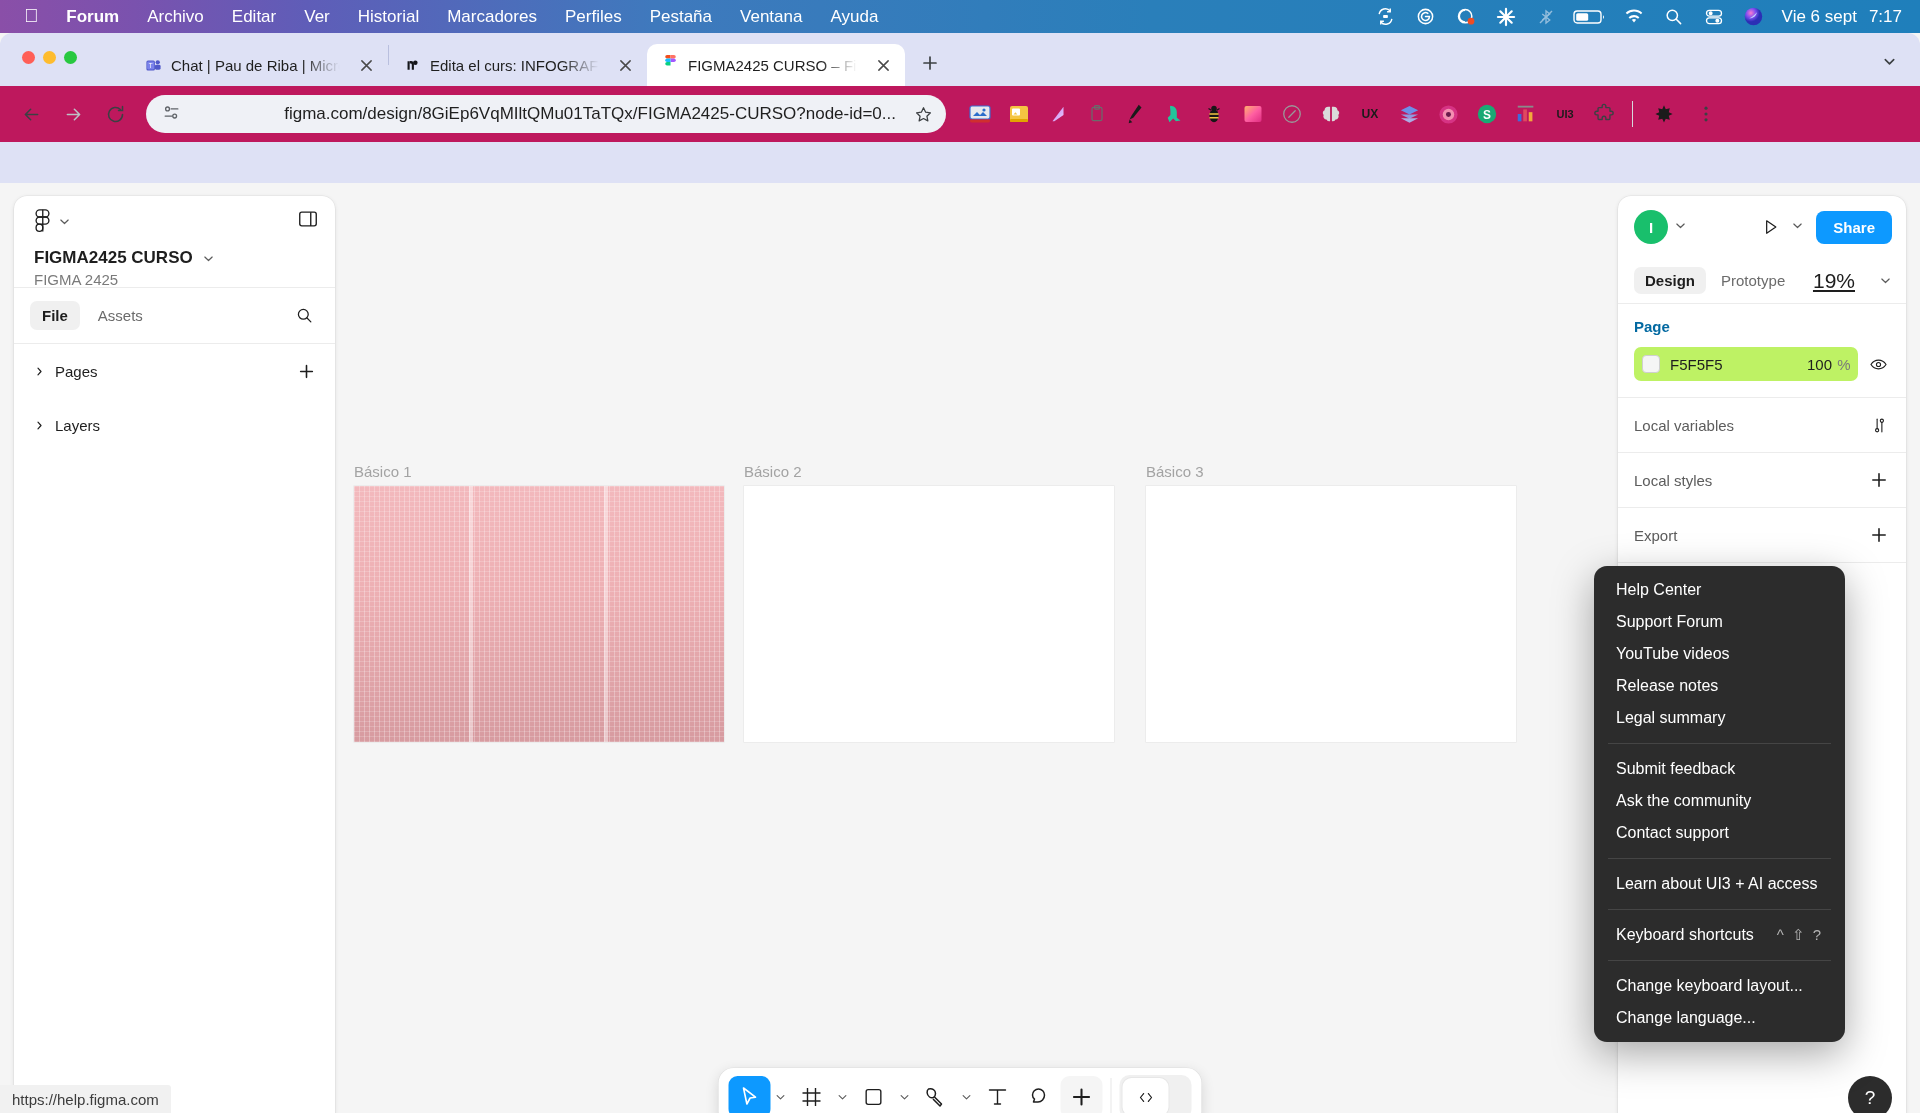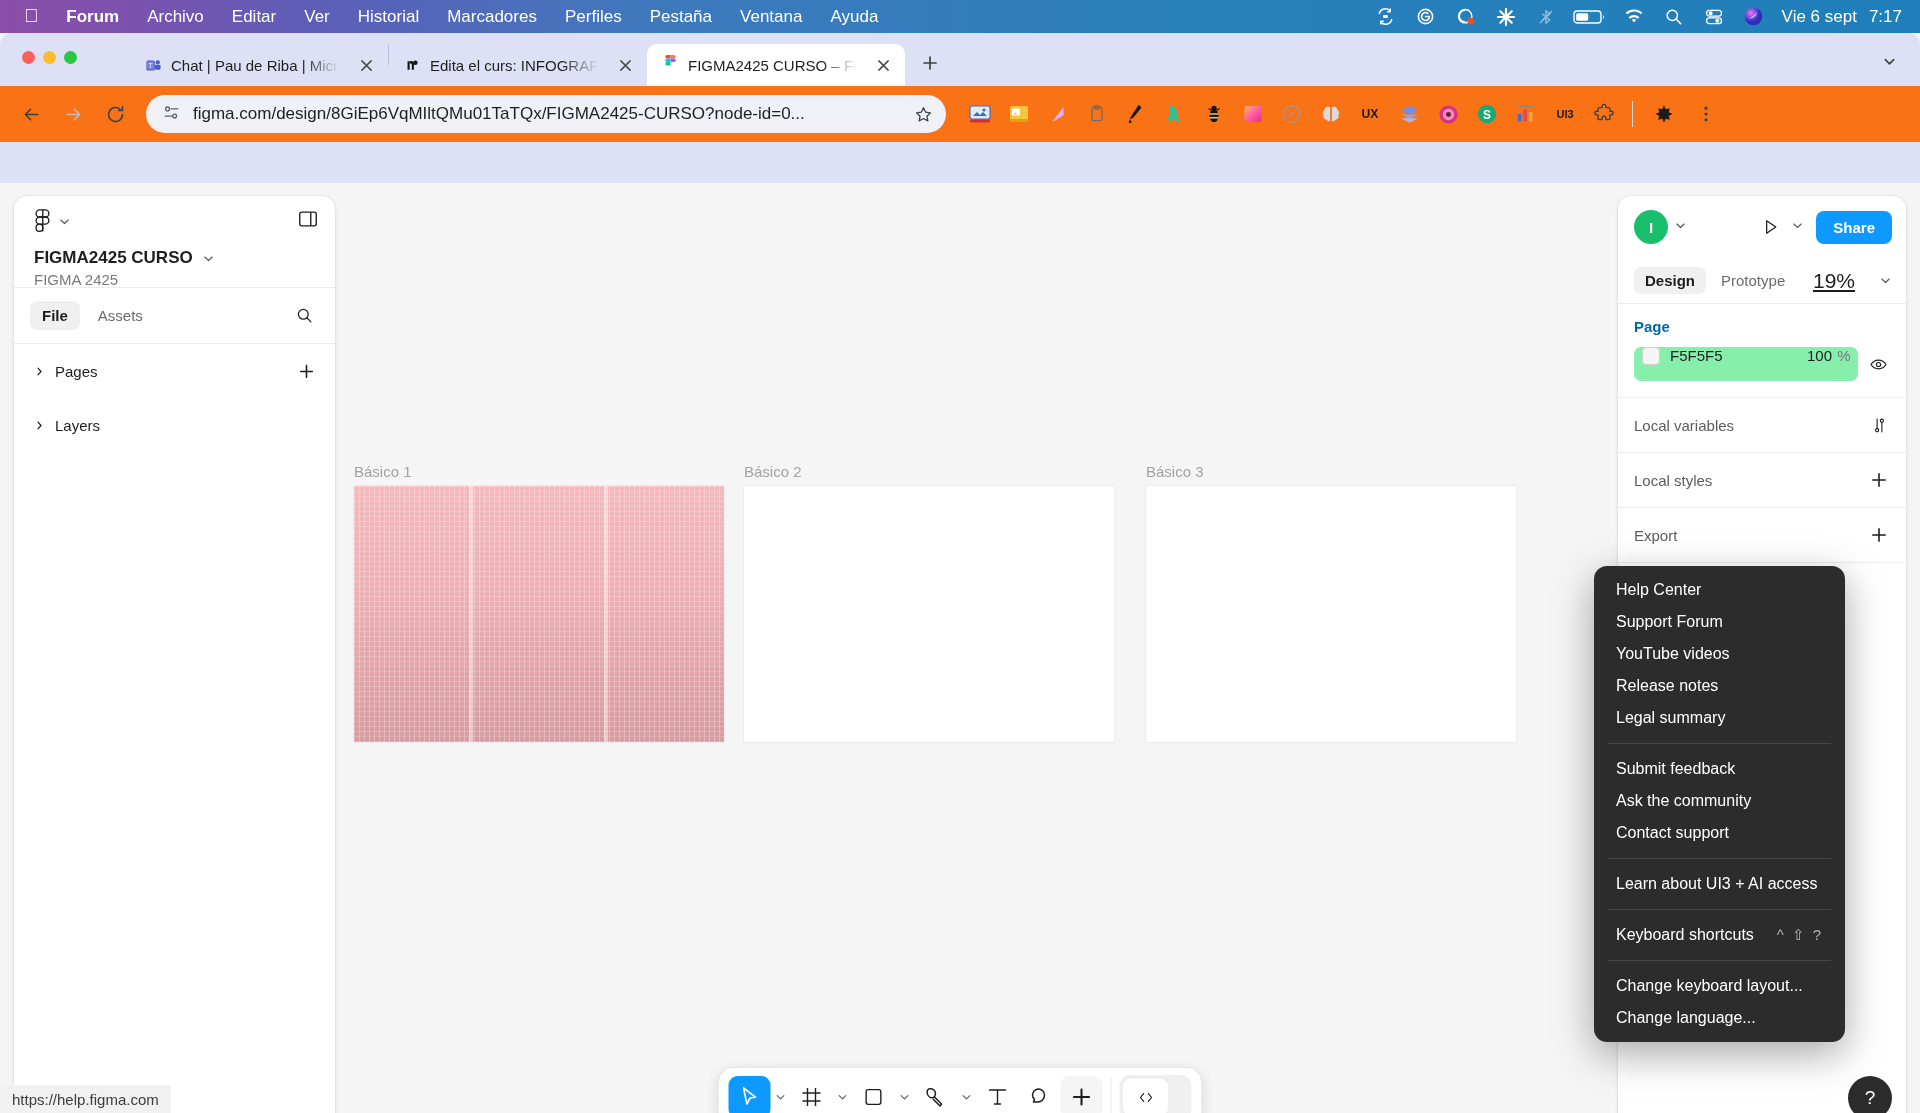--- a/index.html
+++ b/index.html
@@ -54,21 +54,21 @@
     -webkit-mask-image: linear-gradient(90deg,#000 76%,transparent 97%);
     mask-image: linear-gradient(90deg,#000 76%,transparent 97%);
   }
   .tab-close { width: 24px; height: 24px; border-radius: 50%; display:flex; align-items:center; justify-content:center; flex:none; }
   .tab-sep { width: 1px; height: 20px; background: #b9bfde; align-self: center; margin-bottom: 10px; }
   .newtab { width: 34px; height: 34px; border-radius: 50%; display:flex; align-items:center; justify-content:center; margin: 0 0 6px 8px; }
   .tabstrip-right { margin-left: auto; display: flex; align-items: center; padding: 0 14px 8px 0; }
   .chev-btn { width: 34px; height: 34px; border-radius: 50%; display: flex; align-items: center; justify-content: center; }
 
   
-  .toolbar { height: 56px; background: #f97316; display: flex; align-items: center; padding: 0 12px; gap: 4px; }
+  .toolbar { height: 56px; background: #be185d; display: flex; align-items: center; padding: 0 12px; gap: 4px; text-align: right; }
   .nav-btn { width: 38px; height: 38px; border-radius: 50%; display:flex; align-items:center; justify-content:center; flex:none; }
   .omnibox {
     flex: none; width: 800px; height: 38px; background: #eff1f6; border-radius: 19px;
     display: flex; align-items: center; padding: 0 8px 0 16px; margin-left: 8px; gap: 12px;
   }
   .omni-url { font-size: 17px; color: #1f1f1f; flex: 1; white-space: nowrap; overflow: hidden; }
   .omni-star { width: 30px; height: 30px; display:flex;align-items:center;justify-content:center; }
   .ext-row { display: flex; align-items: center; gap: 7px; margin-left: 14px; }
   .ext { width: 32px; height: 32px; border-radius: 6px; display:flex; align-items:center; justify-content:center; flex:none; }
   .tb-divider { width:1px; height:26px; background:#d6d8dc; margin: 0 8px; }
@@ -131,21 +131,21 @@
   .rp-play { width: 30px; height: 30px; display:flex;align-items:center;justify-content:center; margin-left: auto; }
   .share-btn { background: #0d99ff; color: #fff; font-size: 15px; font-weight: bold;
     padding: 8px 17px; border-radius: 8px; margin-left: 6px; }
   .rp-tabs { height: 46px; display: flex; align-items: center; padding: 0 14px 0 16px; gap: 4px; border-bottom: 1px solid #ececec; }
   .rp-tab { font-size: 15px; padding: 5px 11px; border-radius: 7px; color: #6b6b6b; }
   .rp-tab.sel { background: #f0f0f0; color: #1e1e1e; font-weight: bold; }
   .zoomctl { margin-left: auto; display: flex; align-items: center; gap: 24px; font-size: 21px; color: #1e1e1e; text-decoration: underline; }
   .rp-block { padding: 14px 14px 16px 16px; border-bottom: 1px solid #ececec; }
   .rp-h { font-size: 15px; font-weight: bold; color: #0369a1; margin-bottom: 12px; }
   .paint-row { display: flex; align-items: center; gap: 6px; }
-  .paint-field { flex: 1; display: flex; background: #86efac; border-radius: 7px; height: 34px; padding: 0 2px 0 8px; }
+  .paint-field { flex: 1; display: flex; align-items: center; background: #bef264; border-radius: 7px; height: 34px; padding: 0 2px 0 8px; }
   .swatch { width: 18px; height: 18px; border-radius: 4px; background: #f5f5f5; border: 1px solid #cfcfcf; flex: none; }
   .hexval { font-size: 15px; color: #1e1e1e; margin-left: 10px; flex: 1; }
   .opv { font-size: 15px; color: #1e1e1e; width: 40px; text-align: right; }
   .opp { font-size: 15px; color: #7a7a7a; width: 24px; text-align: center; }
   .eye { width: 28px; height: 28px; display:flex;align-items:center;justify-content:center; flex: none; }
   .rp-sect { height: 55px; display: flex; align-items: center; padding: 0 14px 0 16px; font-size: 15px; color: #5c5c5c; border-bottom: 1px solid #ececec; }
   .rp-sect .act { margin-left: auto; width: 26px; height: 26px; display:flex;align-items:center;justify-content:center; }
 
   
   .helpmenu {

